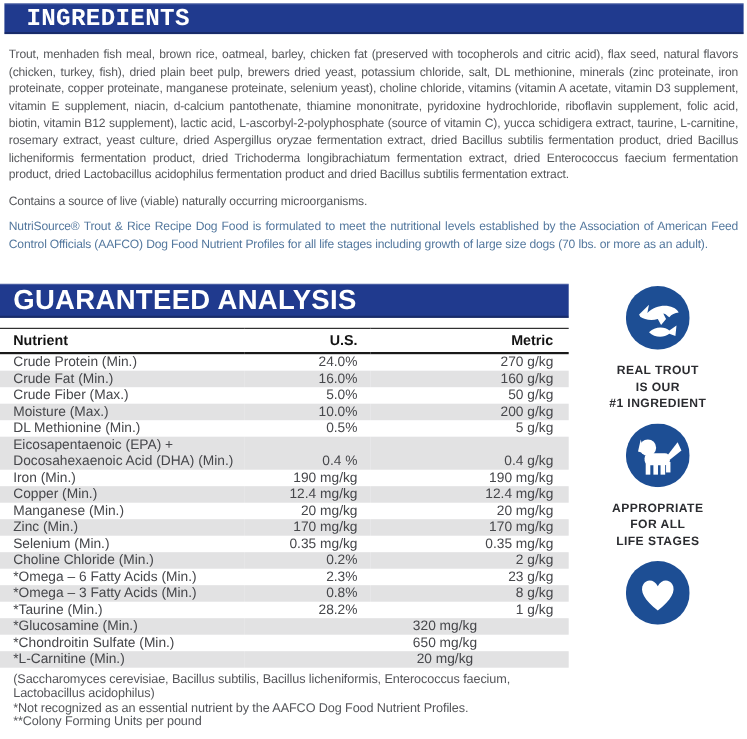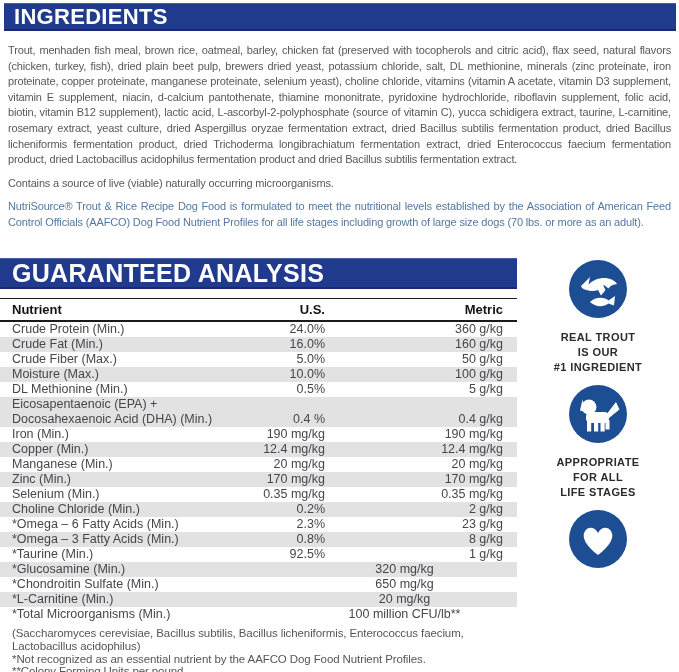--- a/index.html
+++ b/index.html
@@ -4,21 +4,21 @@
 <style>
   * { margin:0; padding:0; box-sizing:border-box; }
   html,body { width:679px; height:672px; background:#fff; overflow:hidden;
               font-family:"Liberation Sans", sans-serif; }
   body { position:relative; }
 
   
   .top { position:absolute; top:0; left:0; right:0; height:258px; overflow:hidden; }
   .bar { background:#203a8e; color:#fff; font-weight:bold; display:flex; align-items:center;
          box-shadow: inset 0 1px 0 rgba(255,255,255,.18), inset 0 -2px 0 rgba(0,0,0,.25); }
-  .ing-bar { margin:3px 3px 12px 4px; height:28px; padding-left:10px; font-size:22px; letter-spacing:.3px; }
+  .ing-bar { margin:3px 3px 12px 4px; height:28px; padding-left:20px; font-size:22px; letter-spacing:.3px;font-family:Liberation Mono, monospace; }
   .ing-body { margin:7px 8px 0 8px; color:#57585c; font-size:11px; line-height:15.6px;
               letter-spacing:-.15px; text-align:justify; }
   .ing-body p + p { margin-top:8px; }
   .blue-note { color:#54789e; }
 
   
   .main { position:absolute; top:258px; left:0; right:0; bottom:0; display:flex; }
   .ga-col { width:517px; }
   .ga-bar { height:31px; padding-left:12px; font-size:25px; letter-spacing:.3px;text-align:center; }
 
@@ -81,36 +81,36 @@
         <tr>
           <th class="h-nutrient">Nutrient</th>
           <th class="h-us">U.S.</th>
           <th class="h-metric">Metric</th>
         </tr>
       </thead>
       <tbody>
         <tr>
             <td class="nutrient">Crude Protein (Min.)</td>
             <td class="us">24.0%</td>
-            <td class="metric">360 g/kg</td>
+            <td class="metric">270 g/kg</td>
           </tr>
         <tr>
             <td class="nutrient">Crude Fat (Min.)</td>
             <td class="us">16.0%</td>
             <td class="metric">160 g/kg</td>
           </tr>
         <tr>
             <td class="nutrient">Crude Fiber (Max.)</td>
             <td class="us">5.0%</td>
             <td class="metric">50 g/kg</td>
           </tr>
         <tr>
             <td class="nutrient">Moisture (Max.)</td>
             <td class="us">10.0%</td>
-            <td class="metric">100 g/kg</td>
+            <td class="metric">200 g/kg</td>
           </tr>
         <tr>
             <td class="nutrient">DL Methionine (Min.)</td>
             <td class="us">0.5%</td>
             <td class="metric">5 g/kg</td>
           </tr>
         <tr class="two-line">
             <td class="nutrient">Eicosapentaenoic (EPA) +
 Docosahexaenoic Acid (DHA) (Min.)</td>
             <td class="us">0.4 %</td>
@@ -151,38 +151,34 @@
             <td class="us">2.3%</td>
             <td class="metric">23 g/kg</td>
           </tr>
         <tr>
             <td class="nutrient">*Omega – 3 Fatty Acids (Min.)</td>
             <td class="us">0.8%</td>
             <td class="metric">8 g/kg</td>
           </tr>
         <tr>
             <td class="nutrient">*Taurine (Min.)</td>
-            <td class="us">92.5%</td>
+            <td class="us">28.2%</td>
             <td class="metric">1 g/kg</td>
           </tr>
         <tr>
             <td class="nutrient">*Glucosamine (Min.)</td>
             <td class="combined" colspan="2">320 mg/kg</td>
           </tr>
         <tr>
             <td class="nutrient">*Chondroitin Sulfate (Min.)</td>
             <td class="combined" colspan="2">650 mg/kg</td>
           </tr>
         <tr>
             <td class="nutrient">*L-Carnitine (Min.)</td>
             <td class="combined" colspan="2">20 mg/kg</td>
-          </tr>
-        <tr>
-            <td class="nutrient">*Total Microorganisms (Min.)</td>
-            <td class="combined" colspan="2">100 million CFU/lb**</td>
           </tr>
       </tbody>
     </table>
 
     <div class="footnotes">
       <p class="fn-wrap">(Saccharomyces cerevisiae, Bacillus subtilis, Bacillus licheniformis, Enterococcus faecium, Lactobacillus acidophilus)</p>
       <p>*Not recognized as an essential nutrient by the AAFCO Dog Food Nutrient Profiles.</p>
       <p>**Colony Forming Units per pound</p>
     </div>
   </div>

